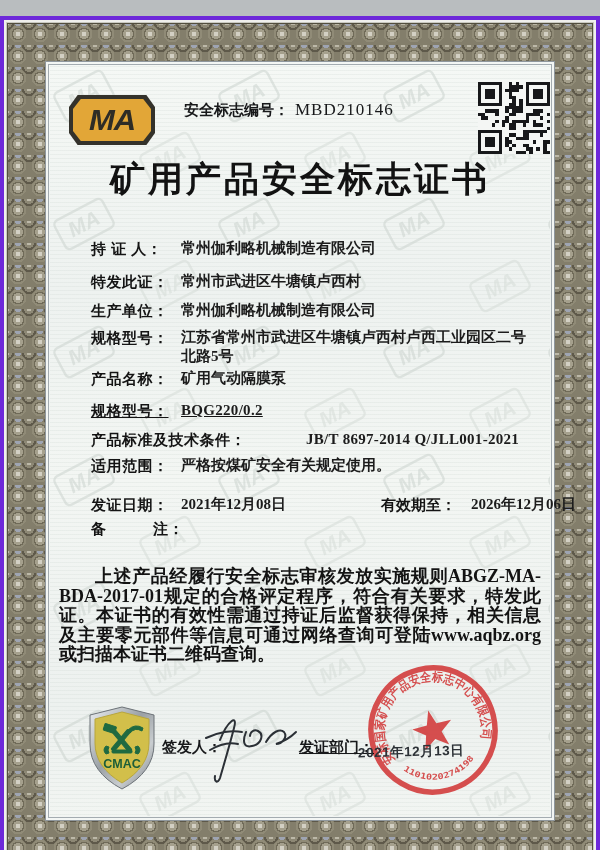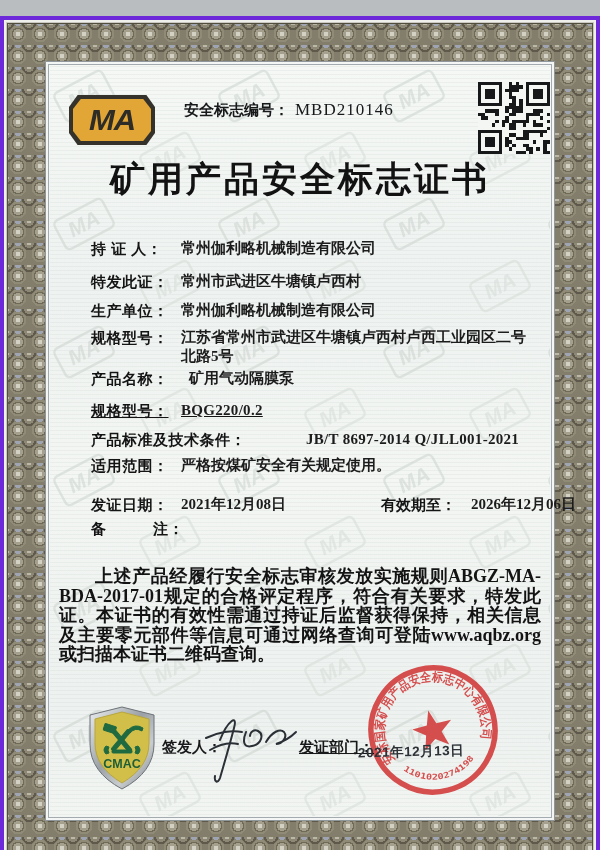--- a/index.html
+++ b/index.html
@@ -40,21 +40,21 @@
     font-family:"Liberation Serif","DejaVu Serif",serif;font-weight:900;font-size:35px;
     letter-spacing:3px;color:#121212;}
 
   
   .fields{position:absolute;left:45px;right:14px;top:177px;font-size:15px;color:#141414;}
   .row{display:flex;align-items:flex-start;line-height:20px;}
   .lbl{flex:0 0 90px;font-weight:700;letter-spacing:.5px;white-space:pre;}
   .val{font-family:"Liberation Serif","DejaVu Serif",serif;font-weight:700;color:#1c1c1c;line-height:19px;}
   .val.latin{letter-spacing:.3px;}
   .r1{margin-bottom:13px;} .r2{margin-bottom:9px;} .r3{margin-bottom:7px;}
-  .r4{margin-bottom:3px;} .r5{margin-bottom:12px;gap:8px;} .r6{margin-bottom:9px;text-decoration:underline;}
+  .r4{margin-bottom:3px;} .r5{margin-bottom:12px;} .r6{margin-bottom:9px;text-decoration:underline;}
   .r7 .lbl{flex:0 0 215px;} .r7{margin-bottom:6px;} .r8{margin-bottom:19px;}
   .r9{margin-bottom:4px;justify-content:space-between;}
   .r9 .val{flex:0 0 168px;}
   .r9 .lbl2{flex:0 0 90px;font-weight:700;margin-left:32px;white-space:pre;}
 
   
   .statement{position:absolute;left:13px;right:13px;top:505px;
     font-family:"Liberation Serif","DejaVu Serif",serif;font-weight:700;font-size:18px;
     line-height:19.5px;color:#131313;text-align:justify;text-indent:2em;}
 

